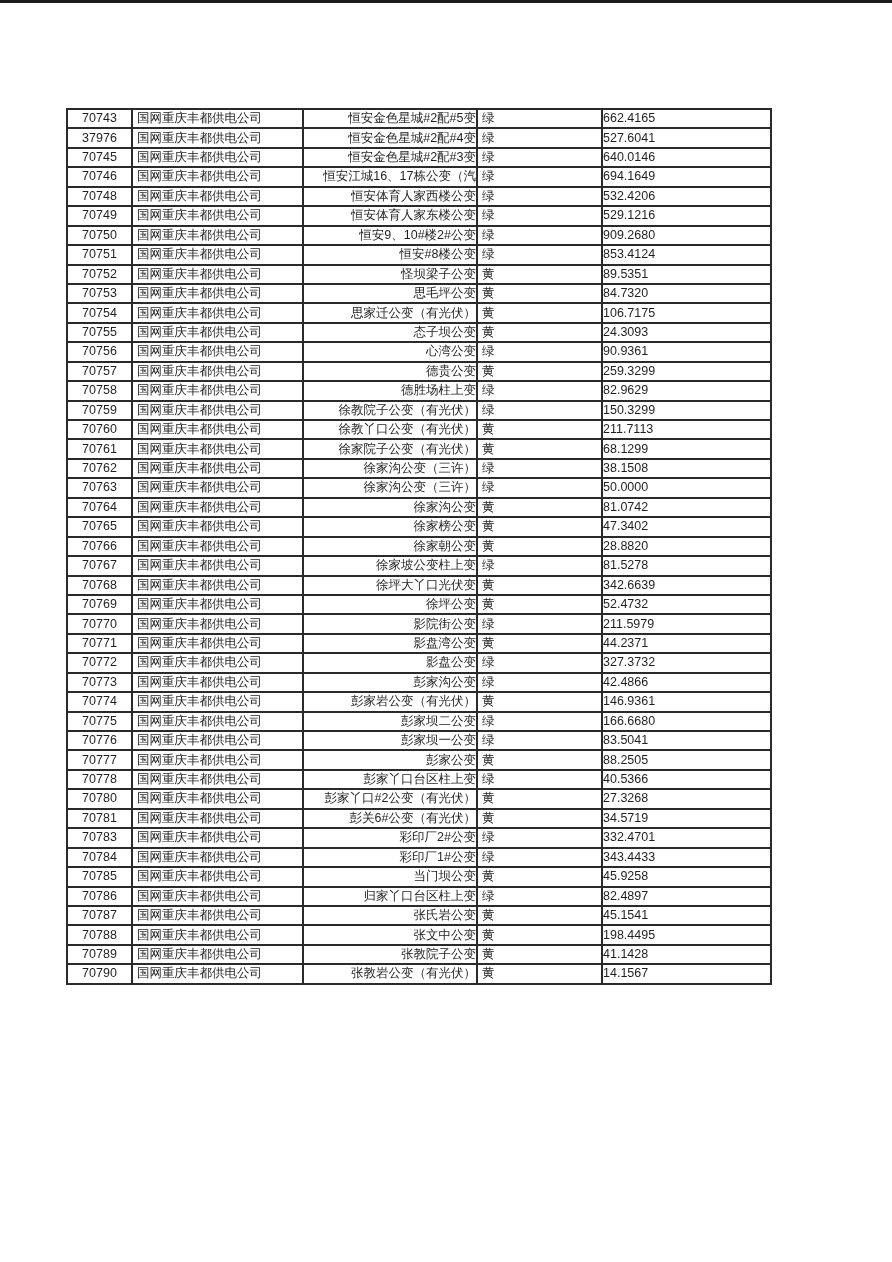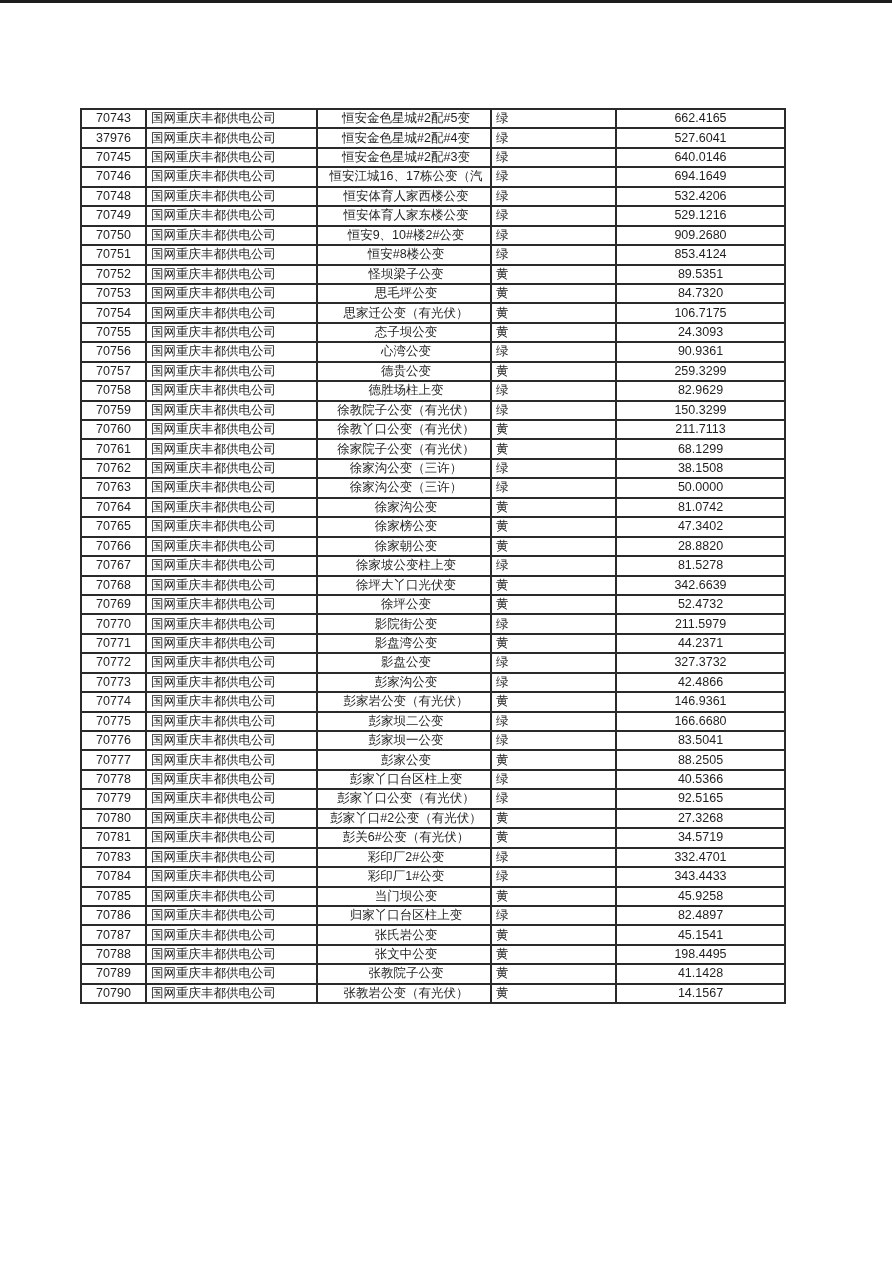--- a/index.html
+++ b/index.html
@@ -15,42 +15,42 @@
     background: #ffffff;
   }
   .top-rule {
     position: absolute;
     left: 0; top: 0;
     width: 892px; height: 3px;
     background: #1c1c1c;
   }
   .grid-table {
     position: absolute;
-    left: 80px; top: 108px;
+    left: 66px; top: 108px;
     width: 704px;
     border-collapse: collapse;
     table-layout: fixed;
     border-radius: 10px;
   }
   .grid-table td {
     border: 2px solid #2a2a2a;
     height: 19.45px;
     font-size: 12.5px;
     line-height: 1.05;
     color: #1f1f1f;
     white-space: nowrap;
     overflow: hidden;
     padding: 0;
     vertical-align: middle;
   }
   .grid-table td.c-id    { text-align: center; }
   .grid-table td.c-co    { text-align: left; padding-left: 4px; margin-left: 48px; }
-  .grid-table td.c-name  { text-align: center; padding-left: 4px; }
+  .grid-table td.c-name  { text-align: right; padding-left: 4px; }
   .grid-table td.c-stat  { text-align: left; padding-left: 4px; }
-  .grid-table td.c-val   { text-align: center; }
+  .grid-table td.c-val   { text-align: left; }
 </style>
 </head>
 <body>
 
 <div class="page">
   <div class="top-rule"></div>
 
   <table class="grid-table">
     <colgroup>
       <col style="width:65px">
@@ -299,27 +299,20 @@
           <td class="c-val">88.2505</td>
         </tr>
         <tr>
           <td class="c-id">70778</td>
           <td class="c-co">国网重庆丰都供电公司</td>
           <td class="c-name">彭家丫口台区柱上变</td>
           <td class="c-stat">绿</td>
           <td class="c-val">40.5366</td>
         </tr>
         <tr>
-          <td class="c-id">70779</td>
-          <td class="c-co">国网重庆丰都供电公司</td>
-          <td class="c-name">彭家丫口公变（有光伏）</td>
-          <td class="c-stat">绿</td>
-          <td class="c-val">92.5165</td>
-        </tr>
-        <tr>
           <td class="c-id">70780</td>
           <td class="c-co">国网重庆丰都供电公司</td>
           <td class="c-name">彭家丫口#2公变（有光伏）</td>
           <td class="c-stat">黄</td>
           <td class="c-val">27.3268</td>
         </tr>
         <tr>
           <td class="c-id">70781</td>
           <td class="c-co">国网重庆丰都供电公司</td>
           <td class="c-name">彭关6#公变（有光伏）</td>

